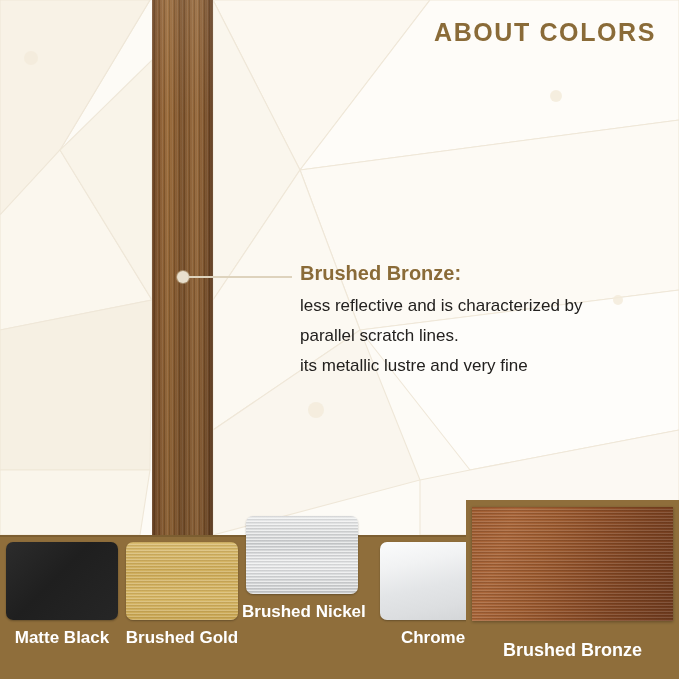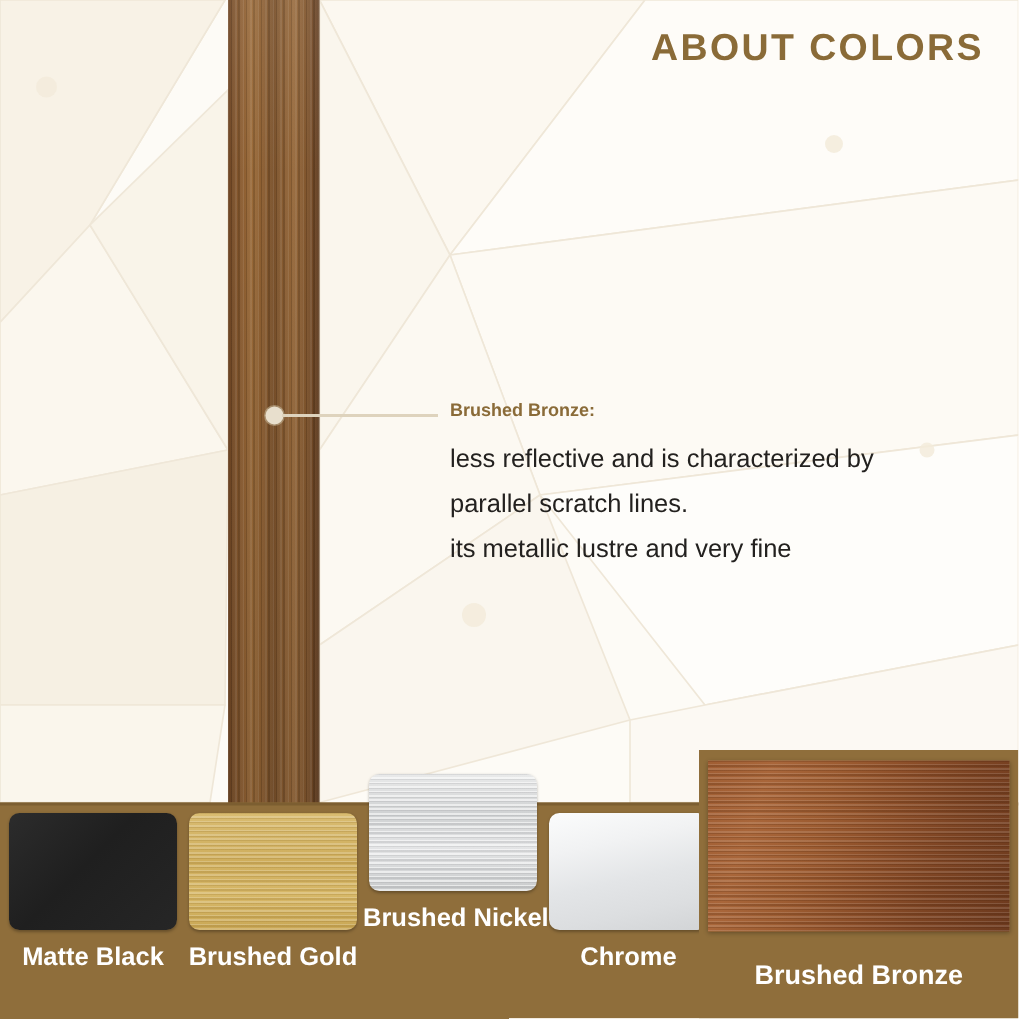--- a/index.html
+++ b/index.html
@@ -103,21 +103,21 @@
   }
 
   
   #desc-block {
     position: absolute;
     left: 300px;
     top: 263px;
     width: 360px;
   }
   #desc-heading {
-    font-size: 12px;
+    font-size: 20px;
     font-weight: bold;
     color: #8a6b38;
     margin: 0 0 8px 0;
     line-height: 20px;
   }
   .desc-line {
     font-size: 17px;
     color: #23211f;
     line-height: 30px;
     white-space: nowrap;
@@ -298,21 +298,21 @@
   <div class="swatch-item" style="left:126px; top:542px; width:112px; height:98px;">
     <div class="swatch-chip finish-brushed-gold" style="width:112px; height:78px;"></div>
     <div class="swatch-label" style="left:-4px; top:86px; width:120px;">Brushed Gold</div>
   </div>
 
   <div class="swatch-item" style="left:246px; top:516px; width:112px; height:78px;">
     <div class="swatch-chip finish-brushed-nickel" style="width:112px; height:78px;"></div>
     <div class="swatch-label" style="left:-4px; top:86px; width:120px;">Brushed Nickel</div>
   </div>
 
-  <div class="swatch-item" style="left:366px; top:542px; width:106px; height:78px;">
+  <div class="swatch-item" style="left:380px; top:542px; width:106px; height:78px;">
     <div class="swatch-chip finish-chrome" style="width:106px; height:78px;"></div>
     <div class="swatch-label" style="left:-7px; top:86px; width:120px;">Chrome</div>
   </div>
 
   <div id="feature-panel"></div>
   <div id="feature-chip" class="finish-brushed-bronze"></div>
   <div id="feature-label">Brushed Bronze</div>
 
 </div>
 

